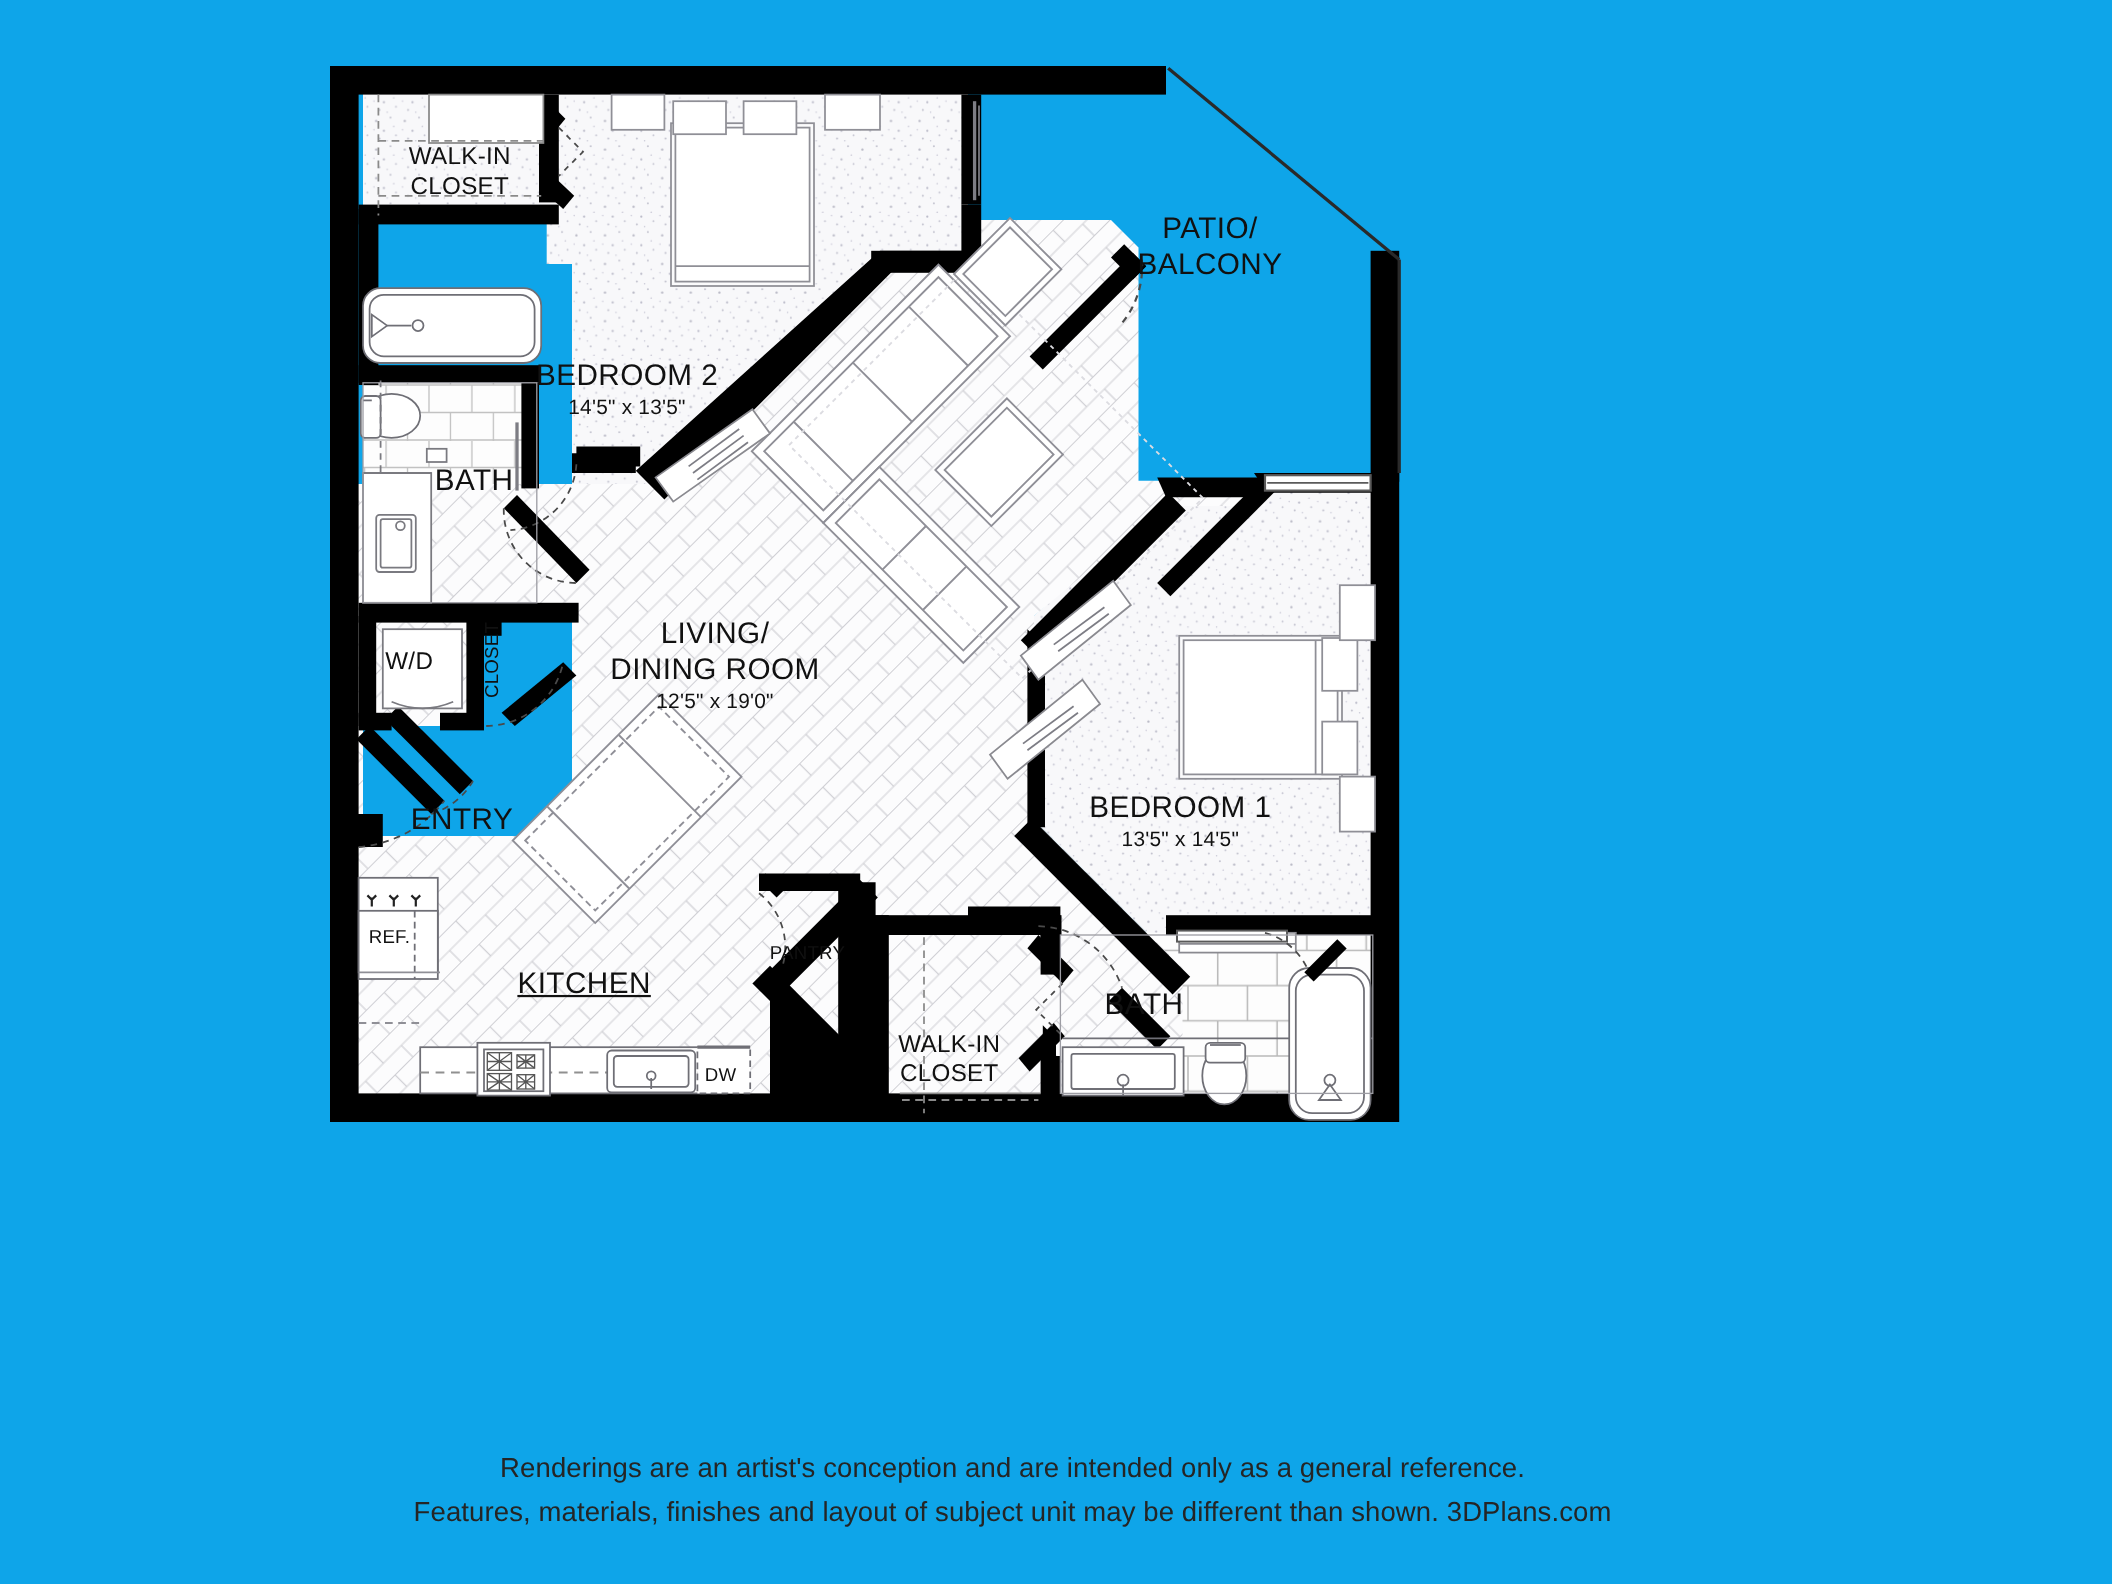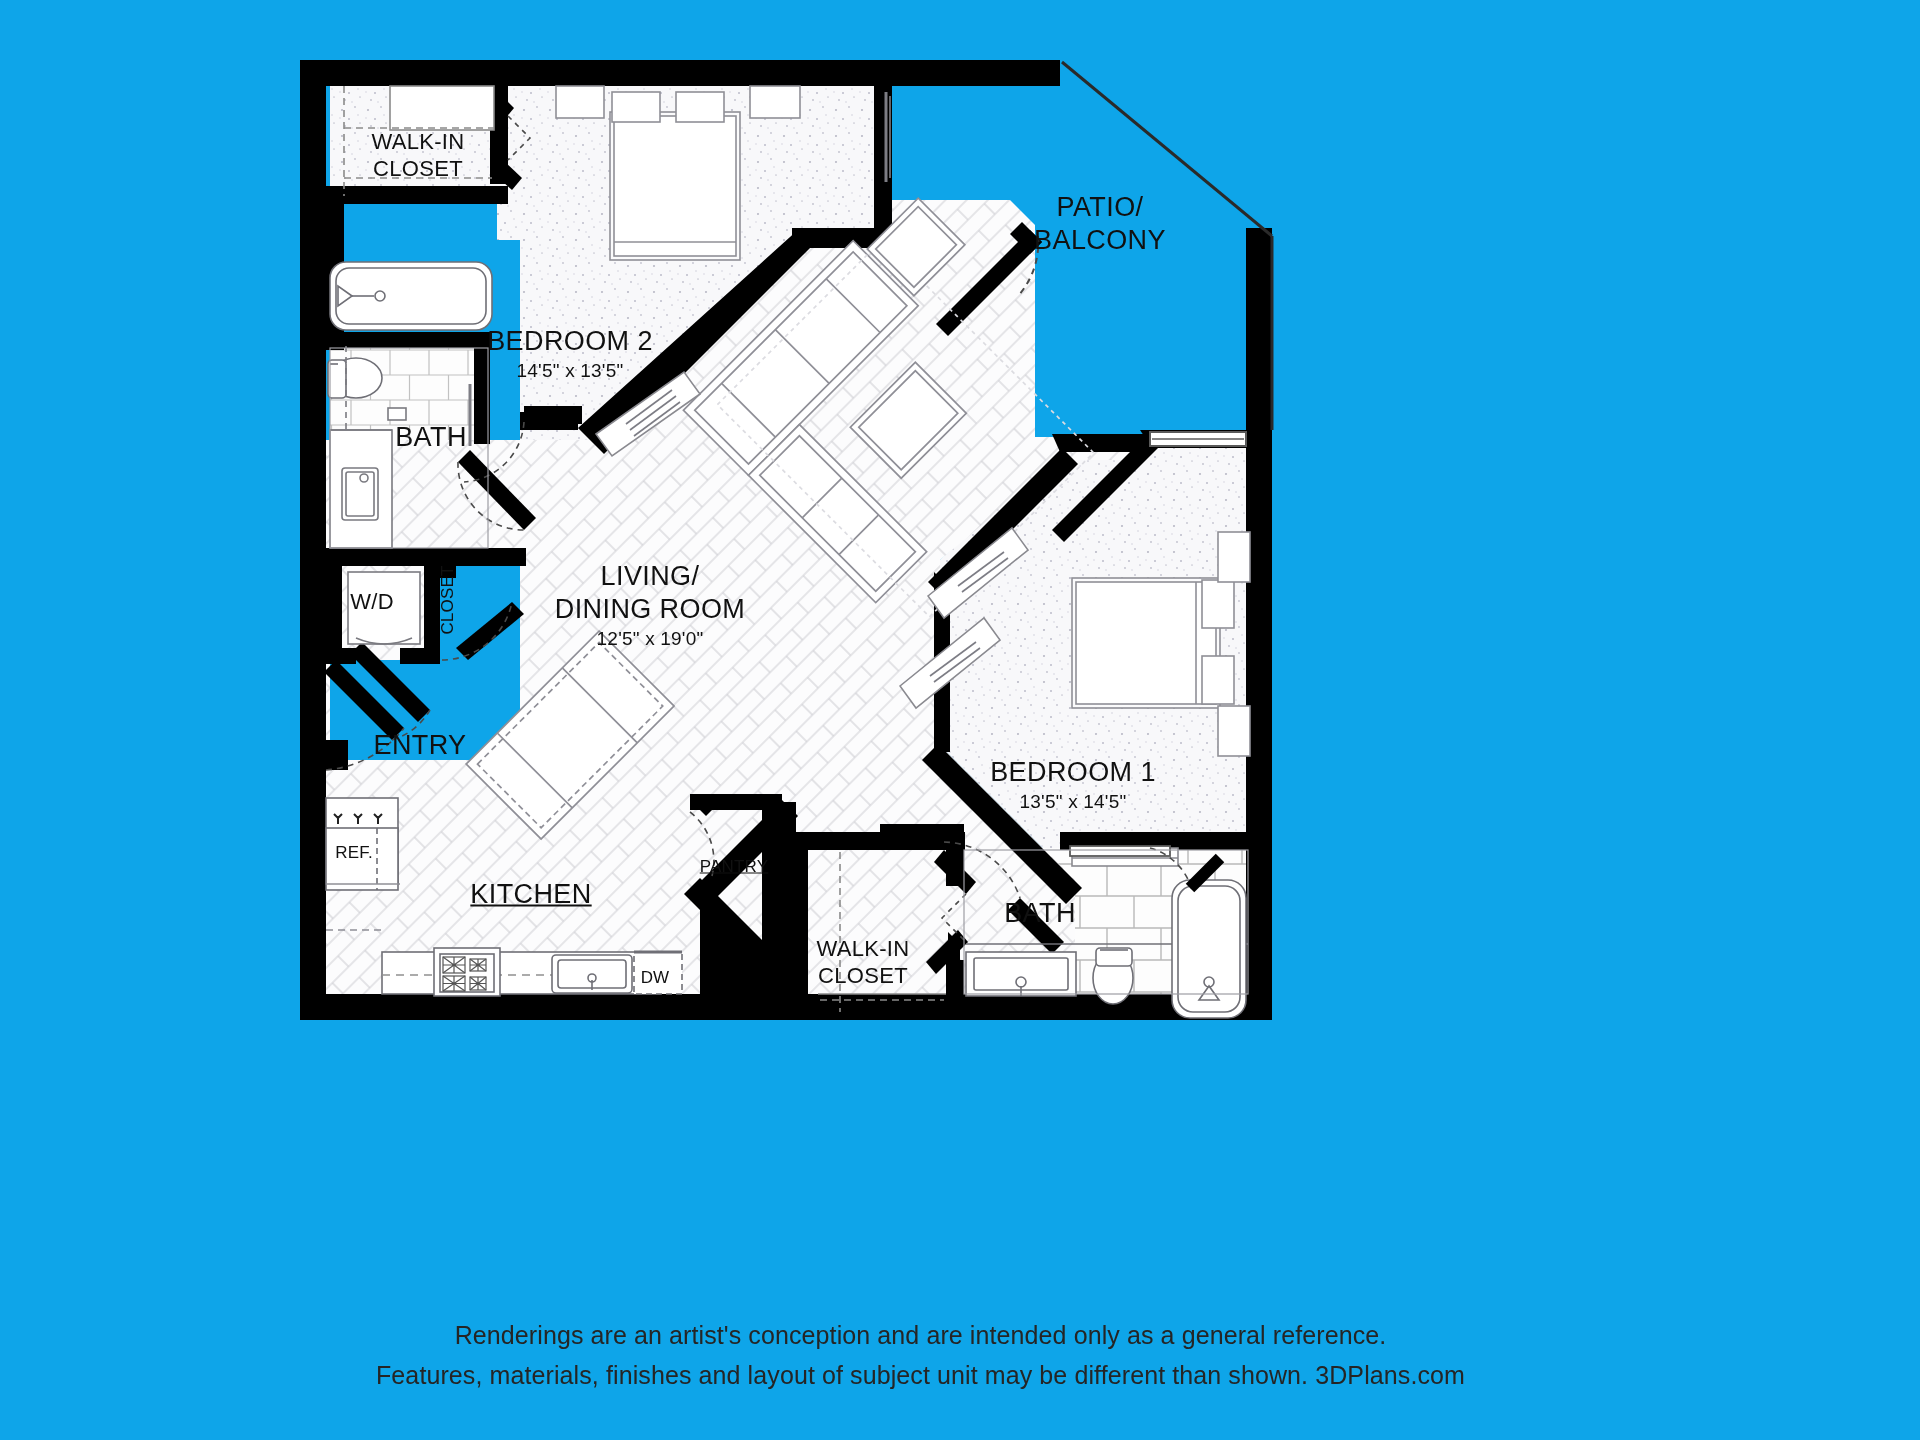--- a/index.html
+++ b/index.html
@@ -485,34 +485,34 @@
   </div>
 
   <div class="room-label" style="left:354px; top:852px;">
     <div class="rl-name tiny">REF.</div>
   </div>
 
   <div class="room-label" style="left:531px; top:894px;text-decoration:underline;">
     <div class="rl-name">KITCHEN</div>
   </div>
 
-  <div class="room-label" style="left:734px; top:866px;text-decoration:underline;">
+  <div class="room-label" style="left:734px; top:866px;">
     <div class="rl-name tiny">PANTRY</div>
   </div>
 
   <div class="room-label" style="left:655px; top:977px;">
     <div class="rl-name tiny">DW</div>
   </div>
 
   <div class="room-label" style="left:1100px; top:224px;">
     <div class="rl-name">PATIO/</div>
     <div class="rl-name">BALCONY</div>
   </div>
 
-  <div class="room-label" style="left:1073px; top:785px;">
+  <div class="room-label" style="left:1073px; top:747px;">
     <div class="rl-name">BEDROOM 1</div>
     <div class="rl-dim">13'5" x 14'5"</div>
   </div>
 
   <div class="room-label" style="left:863px; top:962px;">
     <div class="rl-name small">WALK-IN</div>
     <div class="rl-name small">CLOSET</div>
   </div>
 
   <div class="room-label" style="left:1040px; top:913px;">

